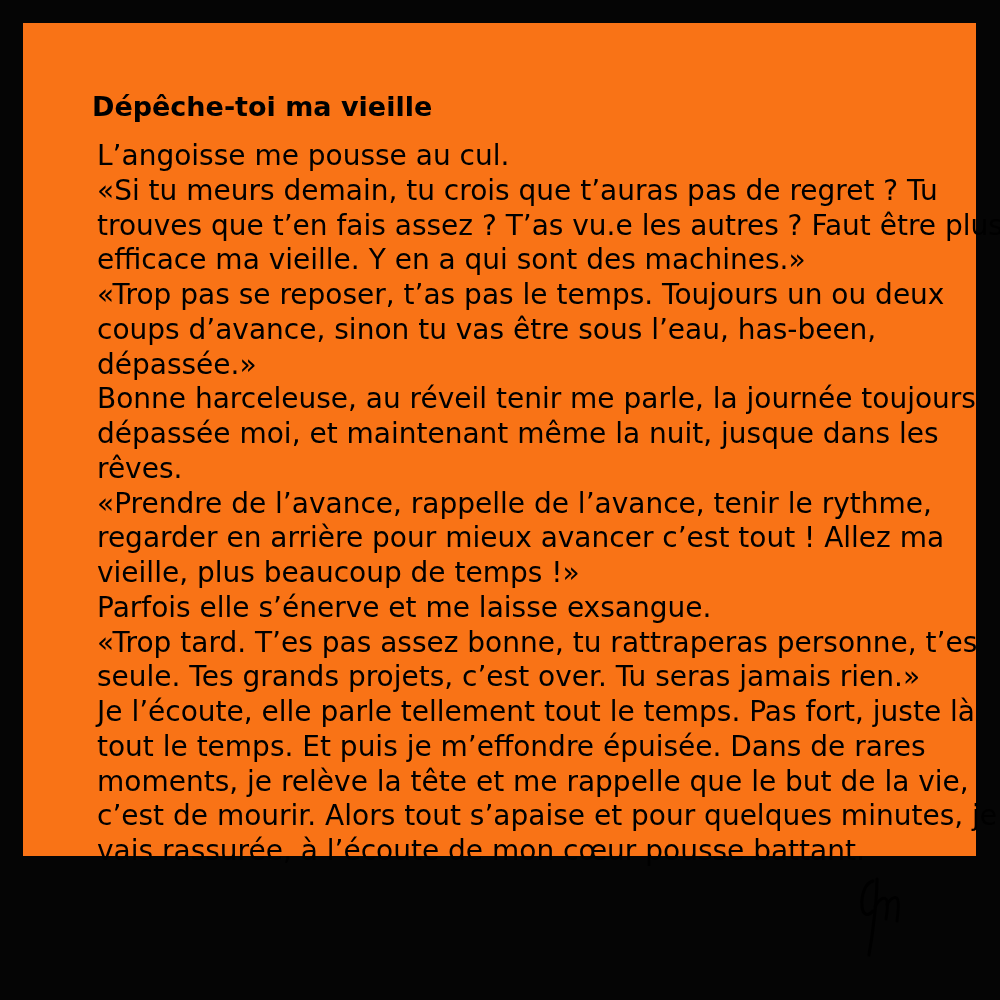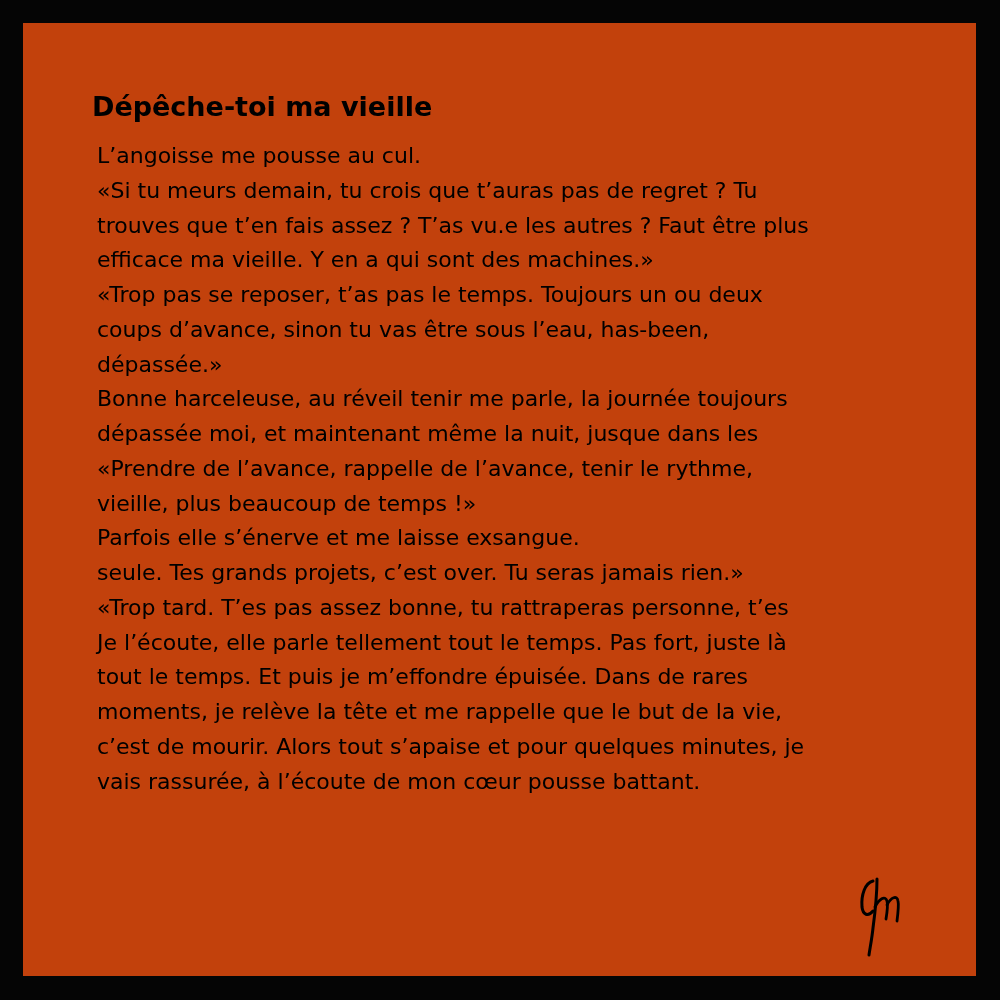--- a/index.html
+++ b/index.html
@@ -14,42 +14,42 @@
       position: absolute;
       left: 0; top: 0;
       width: 1000px; height: 1000px;
       background: #050505;
     }
     .page {
       position: absolute;
       left: 23px;
       top: 23px;
       width: 953px;
-      height: 953px;
-      background: #c2410c;
+      height: 833px;
+      background: #f97316;
     }
     .title {
       position: absolute;
       left: 69px;
       top: 66px;
       margin: 0;
       font-family: "DejaVu Sans", sans-serif;
       font-weight: bold;
       font-size: 27px;
       line-height: 36px;
       color: #000000;
       white-space: nowrap;
     }
     .body {
       position: absolute;
       left: 74px;
       top: 116px;
       width: 830px;
       font-family: "DejaVu Sans", sans-serif;
-      font-size: 22px;
+      font-size: 28px;
       line-height: 34.75px;
       color: #000000;
     }
     .line {
       display: block;
       white-space: nowrap;
     }
     .signature {
       position: absolute;
       left: 830px;
@@ -68,25 +68,27 @@
     <div class="body">
       <span class="line">L’angoisse me pousse au cul.</span>
       <span class="line">«Si tu meurs demain, tu crois que t’auras pas de regret ? Tu</span>
       <span class="line">trouves que t’en fais assez ? T’as vu.e les autres ? Faut être plus</span>
       <span class="line">efficace ma vieille. Y en a qui sont des machines.»</span>
       <span class="line">«Trop pas se reposer, t’as pas le temps. Toujours un ou deux</span>
       <span class="line">coups d’avance, sinon tu vas être sous l’eau, has-been,</span>
       <span class="line">dépassée.»</span>
       <span class="line">Bonne harceleuse, au réveil tenir me parle, la journée toujours</span>
       <span class="line">dépassée moi, et maintenant même la nuit, jusque dans les</span>
+      <span class="line">rêves.</span>
       <span class="line">«Prendre de l’avance, rappelle de l’avance, tenir le rythme,</span>
+      <span class="line">regarder en arrière pour mieux avancer c’est tout ! Allez ma</span>
       <span class="line">vieille, plus beaucoup de temps !»</span>
       <span class="line">Parfois elle s’énerve et me laisse exsangue.</span>
+      <span class="line">«Trop tard. T’es pas assez bonne, tu rattraperas personne, t’es</span>
       <span class="line">seule. Tes grands projets, c’est over. Tu seras jamais rien.»</span>
-      <span class="line">«Trop tard. T’es pas assez bonne, tu rattraperas personne, t’es</span>
       <span class="line">Je l’écoute, elle parle tellement tout le temps. Pas fort, juste là</span>
       <span class="line">tout le temps. Et puis je m’effondre épuisée. Dans de rares</span>
       <span class="line">moments, je relève la tête et me rappelle que le but de la vie,</span>
       <span class="line">c’est de mourir. Alors tout s’apaise et pour quelques minutes, je</span>
       <span class="line">vais rassurée, à l’écoute de mon cœur pousse battant.</span>
     </div>
 
     <svg class="signature" viewBox="0 0 60 85" xmlns="http://www.w3.org/2000/svg">
       <path d="M20 8 C 12 10, 8 22, 9 34 C 10 42, 15 44, 20 38" fill="none" stroke="#000" stroke-width="3" stroke-linecap="round"></path>
       <path d="M24 6 C 24 20, 22 40, 20 55 C 19 65, 17 75, 16 82" fill="none" stroke="#000" stroke-width="3" stroke-linecap="round"></path>

